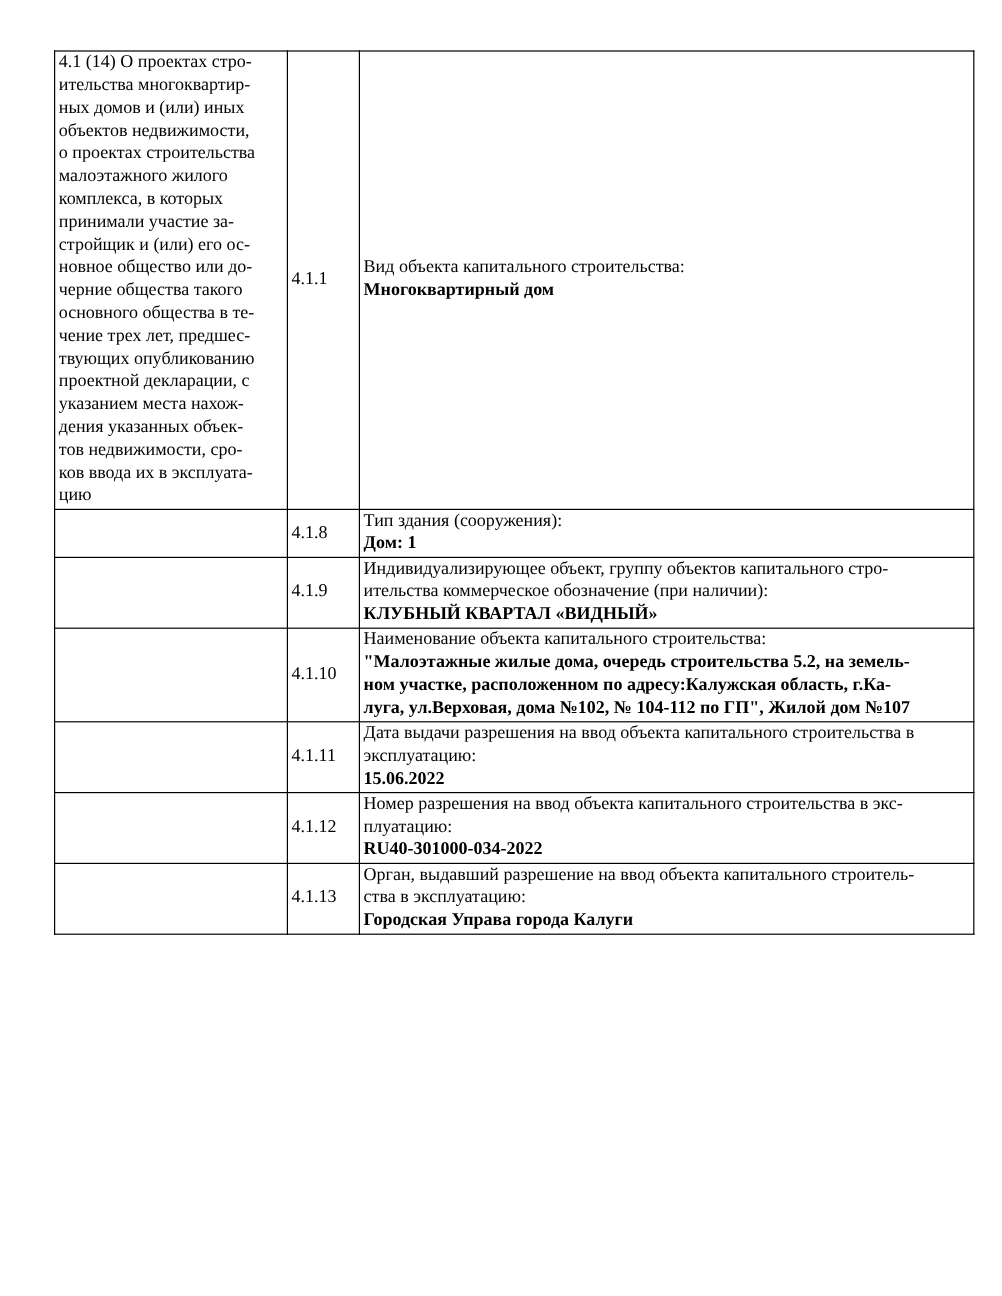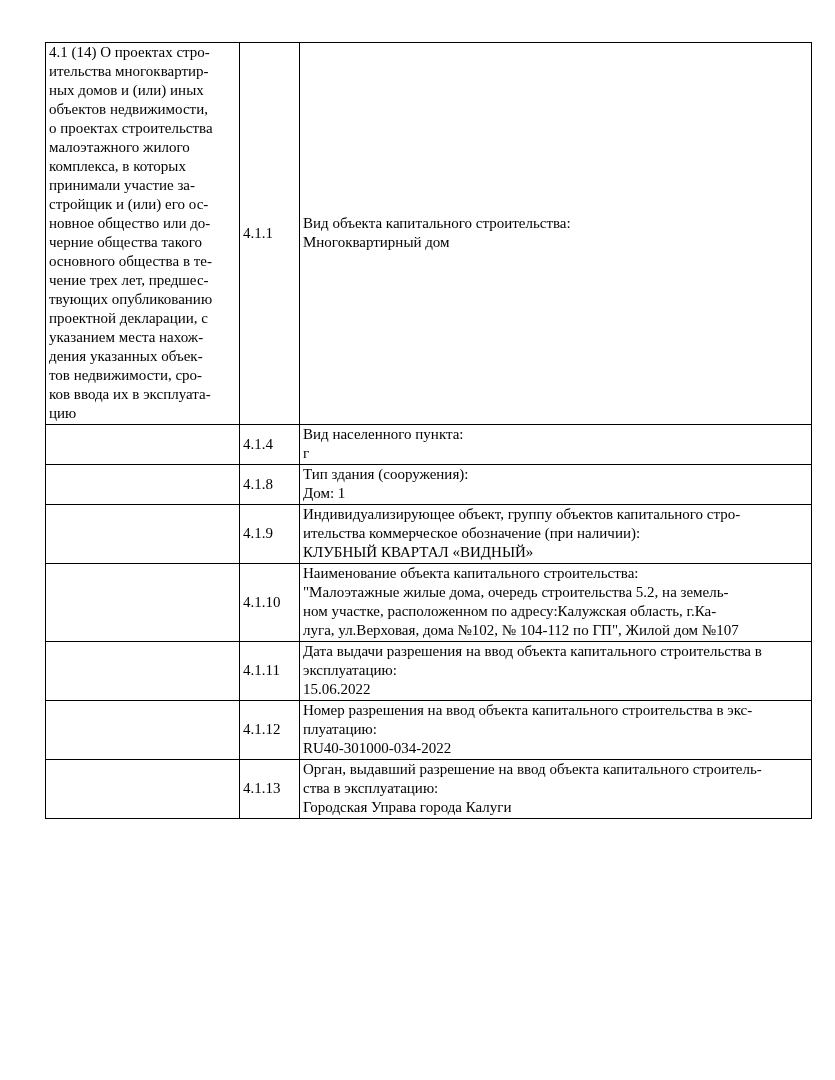--- a/index.html
+++ b/index.html
@@ -41,21 +41,21 @@
     margin-top: 21px;
   }
   td.content {
     width: 505px;
     margin-top: 40px;
   }
   .left-text, .label, .value {
     white-space: pre-line;
   }
   .value {
-    font-weight: normal;
+    font-weight: bold;
   }
   .value:empty, .label:empty, .left-text:empty {
     display: none;
   }
 </style>
 </head>
 <body>
 
 <div class="page">
   <table class="decl">
@@ -80,30 +80,20 @@
 указанием места нахож-
 дения указанных объек-
 тов недвижимости, сро-
 ков ввода их в эксплуата-
 цию</div>
     </td>
     <td class="code">4.1.1</td>
     <td class="content">
       <div class="label">Вид объекта капитального строительства:</div>
       <div class="value">Многоквартирный дом</div>
-    </td>
-  </tr>
-        <tr>
-    <td class="left">
-      
-    </td>
-    <td class="code">4.1.4</td>
-    <td class="content">
-      <div class="label">Вид населенного пункта:</div>
-      <div class="value">г</div>
     </td>
   </tr>
         <tr>
     <td class="left">
       
     </td>
     <td class="code">4.1.8</td>
     <td class="content">
       <div class="label">Тип здания (сооружения):</div>
       <div class="value">Дом: 1</div>

